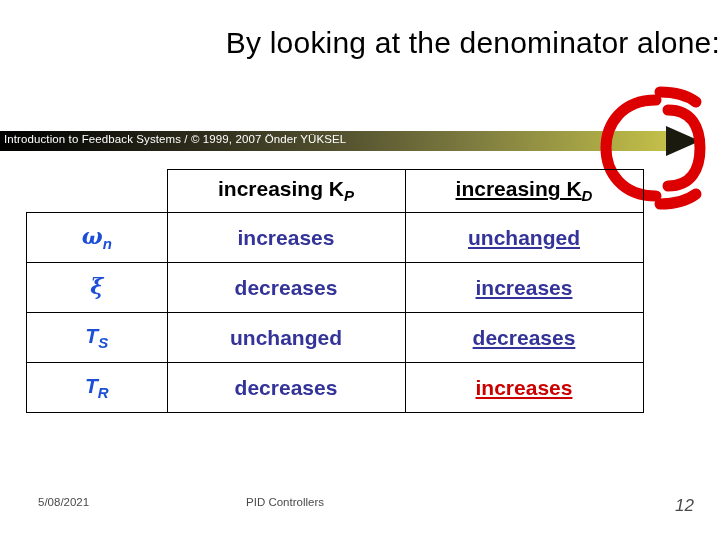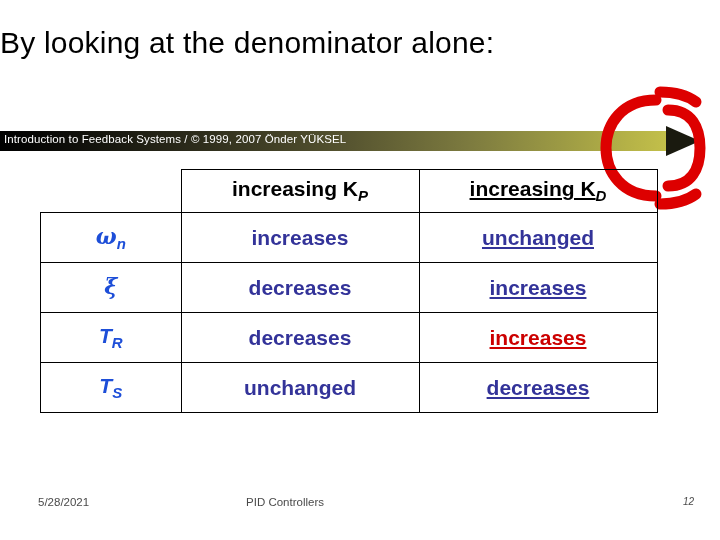--- a/index.html
+++ b/index.html
@@ -14,21 +14,21 @@
     position: relative;
     overflow: hidden;
   }
 
   
   #slide-title {
     position: absolute;
     left: 0;
     top: 24px;
     width: 720px;
-    text-align: left;
+    text-align: right;
     font-size: 30px;
     line-height: 38px;
     color: #000000;
     font-weight: normal;
     letter-spacing: 0.2px;
   }
 
   
   #banner {
     position: absolute;
@@ -71,21 +71,21 @@
     position: absolute;
     left: 596px;
     top: 86px;
     width: 116px;
     height: 124px;
   }
 
   
   #results-table {
     position: absolute;
-    left: 40px;
+    left: 26px;
     top: 169px;
     width: 608px;
     border-collapse: collapse;
     table-layout: fixed;
   }
   #results-table td {
     border: 1px solid #000000;
     height: 47px;
     text-align: center;
     vertical-align: middle;
@@ -138,21 +138,21 @@
     top: 496px;
     width: 570px;
     text-align: center;
     font-size: 11.5px;
     color: #4a4a4a;
   }
   #footer-page {
     position: absolute;
     right: 26px;
     top: 496px;
-    font-size: 10px;
+    font-size: 17px;
     color: #4a4a4a;
     font-style: italic;
   }
 </style>
 </head>
 <body>
 
 <div id="slide-title">By looking at the denominator alone:</div>
 
 <div id="banner">
@@ -195,33 +195,33 @@
     <tr>
       <td class="col-label rowlabel">
         <span class="greek">ξ</span><span class="sub"></span>
       </td>
       <td class="col-kp val-blue">decreases</td>
       <td class="col-kd val-blue">increases</td>
     </tr>
 
     <tr>
       <td class="col-label rowlabel">
+        <span>T</span><span class="sub">S</span>
+      </td>
+      <td class="col-kp val-blue">unchanged</td>
+      <td class="col-kd val-blue">decreases</td>
+    </tr>
+
+    <tr>
+      <td class="col-label rowlabel">
         <span>T</span><span class="sub">R</span>
       </td>
       <td class="col-kp val-blue">decreases</td>
       <td class="col-kd val-red">increases</td>
     </tr>
 
-    <tr>
-      <td class="col-label rowlabel">
-        <span>T</span><span class="sub">S</span>
-      </td>
-      <td class="col-kp val-blue">unchanged</td>
-      <td class="col-kd val-blue">decreases</td>
-    </tr>
-
 
   </tbody>
 </table>
 
-<div id="footer-date">5/28/2021</div>
+<div id="footer-date">5/08/2021</div>
 <div id="footer-center">PID Controllers</div>
 <div id="footer-page">12</div>
 
 </body></html>

